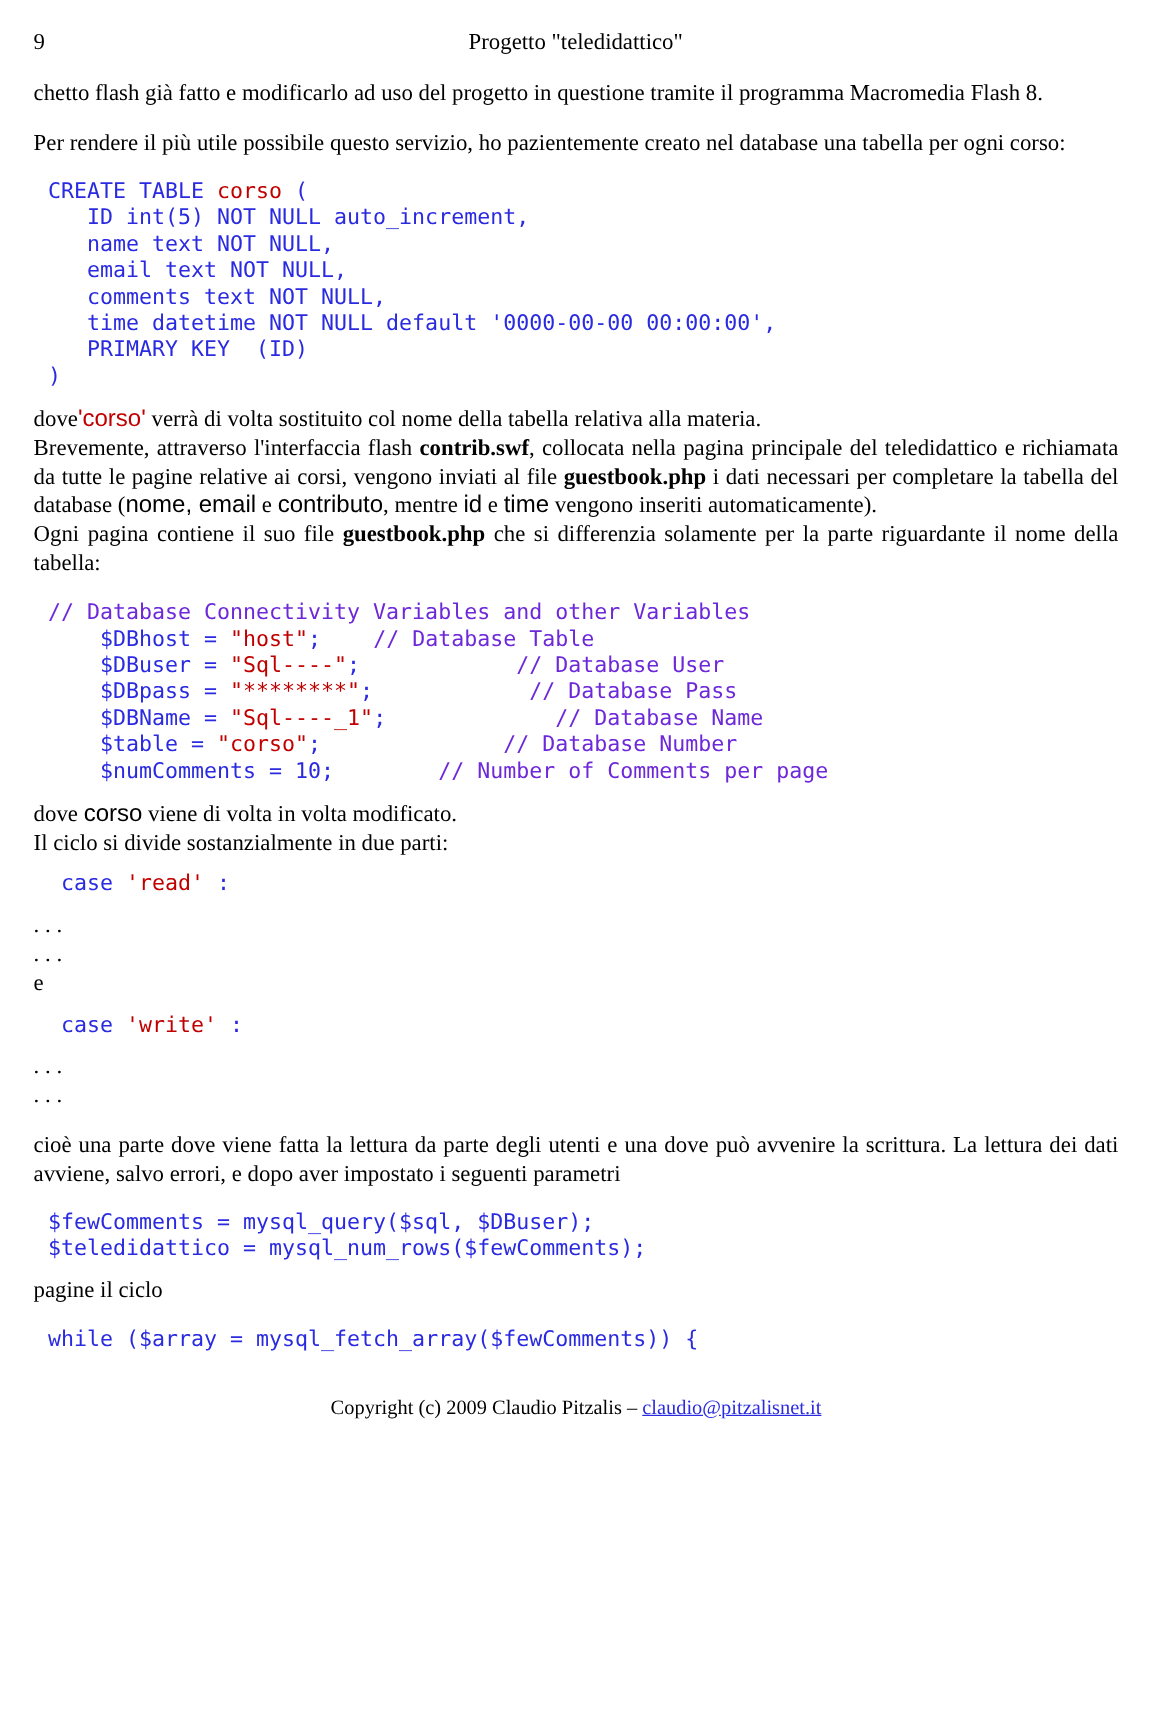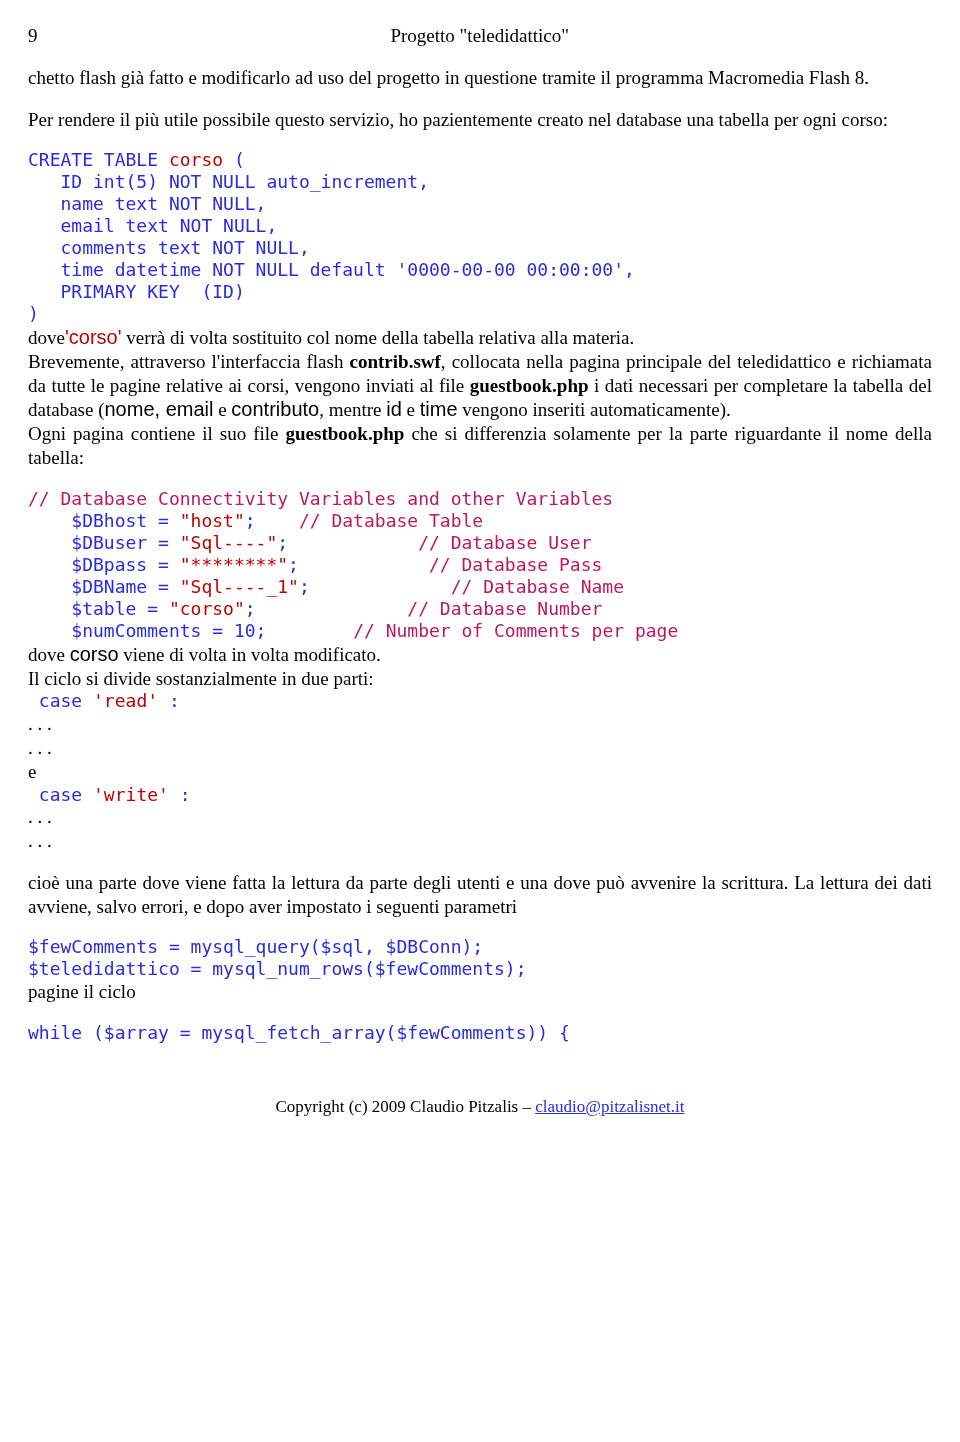--- a/index.html
+++ b/index.html
@@ -31,34 +31,34 @@
     margin: 0 0 0 0;
     text-align: justify;
   }
   .block {
     margin-bottom: 18px;
   }
   pre.code {
     font-family: "Consolas", "Menlo", monospace;
     font-size: 18px;
     white-space: pre;
-    margin: 0;
+    margin: 12px;
     line-height: 1.22;
   }
   .mono {
     font-family: Liberation Sans, sans-serif;
     font-size: 20px;
   }
   .blue { color: #2a2ae0; }
   .red  { color: #c00000; }
-  .green{ color: #be185d; }
+  .green{ color: #6d28d9; }
   .footer {
     text-align: center;
     font-size: 17px;
-    margin-top: 52px;
+    margin-top: 34px;
   }
   a.mail { color: #2a2ae0; text-decoration: underline; }
 </style>
 </head>
 <body>
 
 <div class="header-row">
   <span class="page-num">9</span>
   <span class="page-title">Progetto "teledidattico"</span>
 </div>
@@ -106,21 +106,21 @@
 <p>. . .</p>
 <p>. . .</p>
 <p>e</p>
 
 <pre class="code"><span class="blue"> case </span><span class="red">'write'</span><span class="blue"> :</span></pre>
 <p>. . .</p>
 <p class="block">. . .</p>
 
 <p class="block">cioè una parte dove viene fatta la lettura da parte degli utenti e una dove può avvenire la scrittura. La lettura dei dati avviene, salvo errori, e dopo aver impostato i seguenti parametri</p>
 
-<pre class="code block"><span class="blue">$fewComments = mysql_query($sql, $DBConn);</span>
+<pre class="code block"><span class="blue">$fewComments = mysql_query($sql, $DBuser);</span>
 <span class="blue">$teledidattico = mysql_num_rows($fewComments);</span></pre>
 
 <p class="block">pagine il ciclo</p>
 
 <pre class="code"><span class="blue">while</span><span class="blue"> ($array = mysql_fetch_array($fewComments)) {</span></pre>
 
 <div class="footer">
   <span>Copyright (c) 2009 Claudio Pitzalis – </span><a class="mail" href="#">claudio@pitzalisnet.it</a>
 </div>
 

